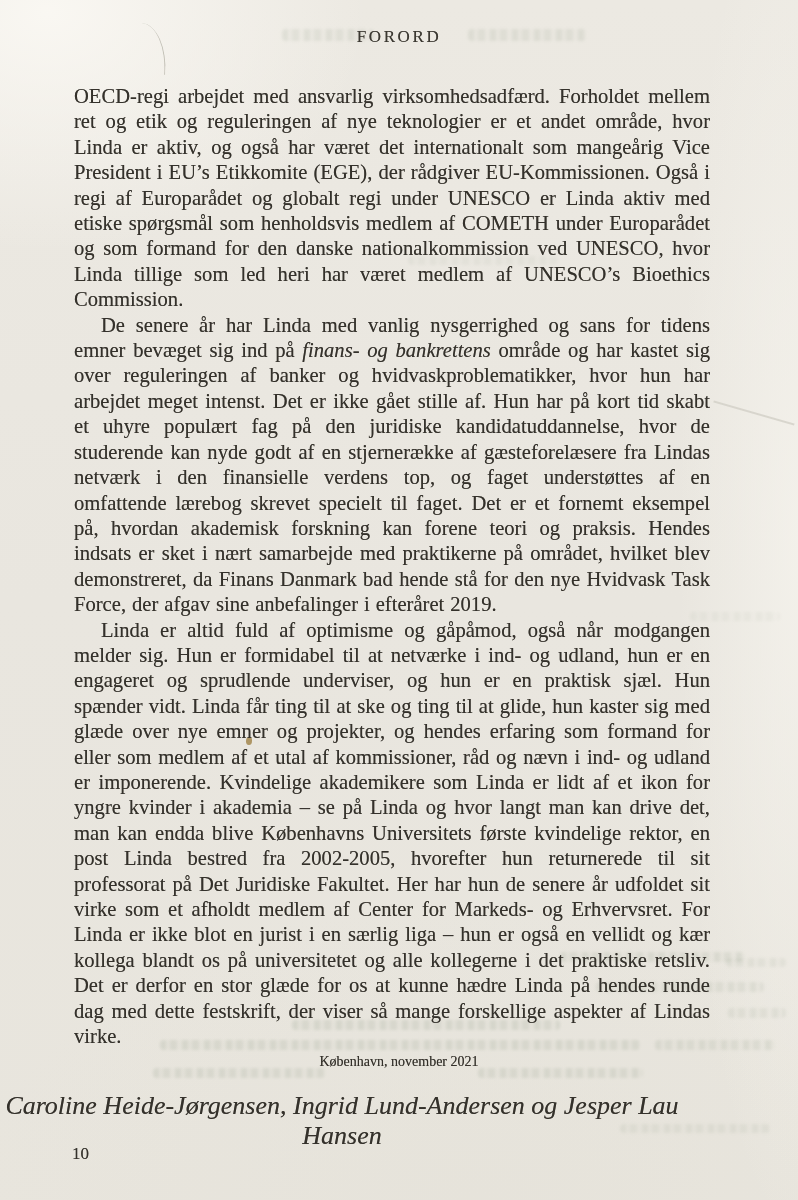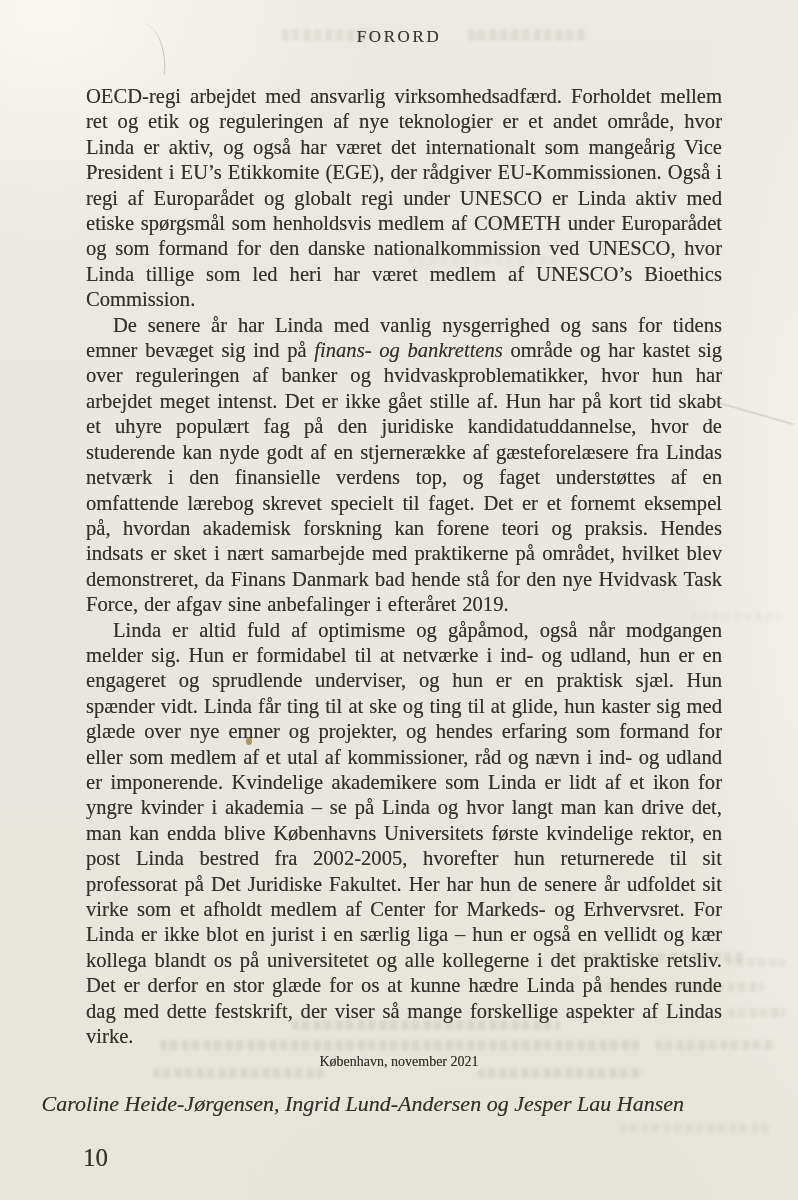--- a/index.html
+++ b/index.html
@@ -16,36 +16,36 @@
     font-family:"Liberation Serif","DejaVu Serif",serif;
     color:#34312b;
   }
   .ink{ text-shadow:0 0 .5px rgba(45,42,36,.55); }
 
   .header{
     position:absolute;top:27px;left:0;width:798px;
     text-align:center;font-size:17px;letter-spacing:2.6px;color:#3b3831;
   }
   .body-text{
-    position:absolute;left:86px;top:84px;width:636px;
+    position:absolute;left:74px;top:84px;width:636px;
     font-size:20.6px;line-height:25.4px;
     text-align:justify;word-spacing:.04em;
   }
   .body-text p{margin:0;padding:0;}
   .body-text p.ind{text-indent:27px;}
   .dateline{
     position:absolute;top:1054px;left:0;width:798px;
     text-align:center;font-size:14px;
   }
   .authors{
     position:absolute;top:1091px;left:0;width:684px;
-    text-align:right;font-style:italic;font-size:22px;
+    text-align:center;font-style:italic;font-size:26px;
   }
   .pagenum{
-    position:absolute;left:83px;top:1144px;font-size:25px;
+    position:absolute;left:72px;top:1144px;font-size:17px;
   }
 
   
   .bleed{
     position:absolute;border-radius:4px;
     background:repeating-linear-gradient(90deg,
       rgba(146,158,138,.65) 0 6px, rgba(146,158,138,.18) 6px 10px,
       rgba(146,158,138,.58) 10px 17px, rgba(146,158,138,.12) 17px 22px);
     filter:blur(1.7px);
   }

